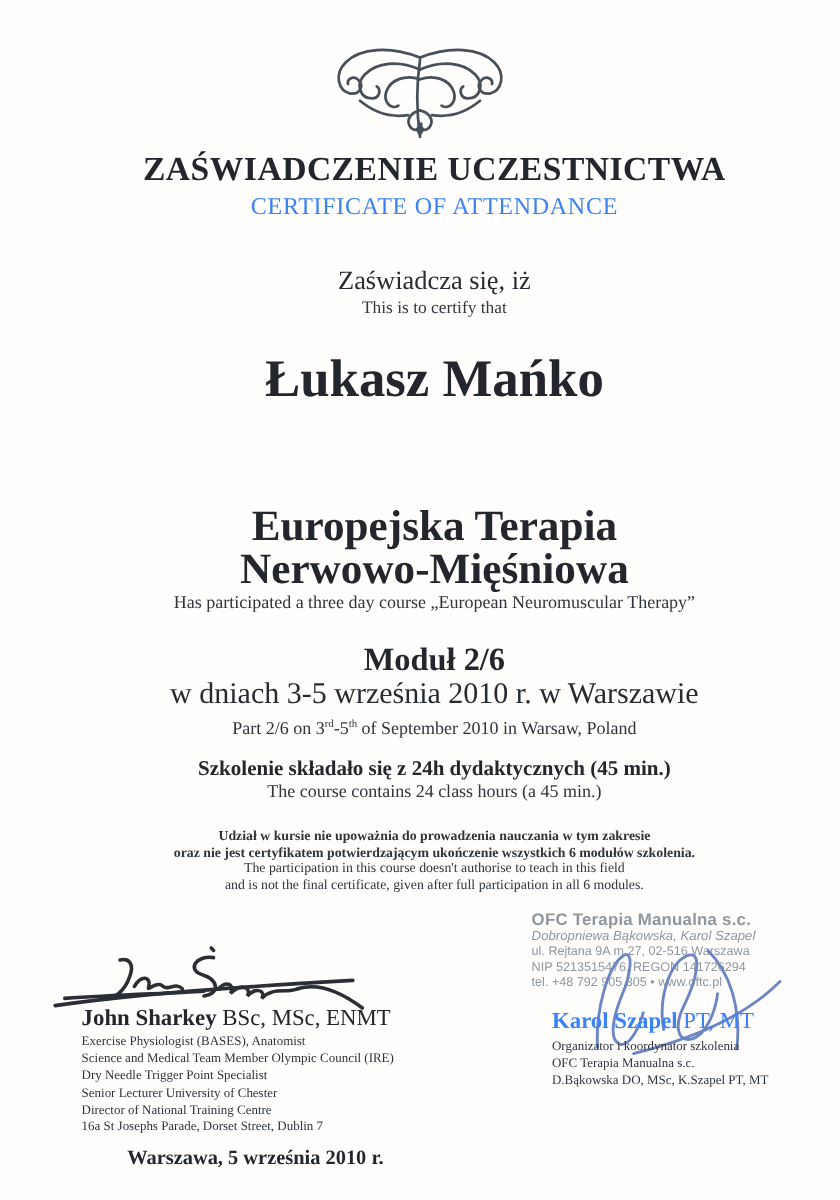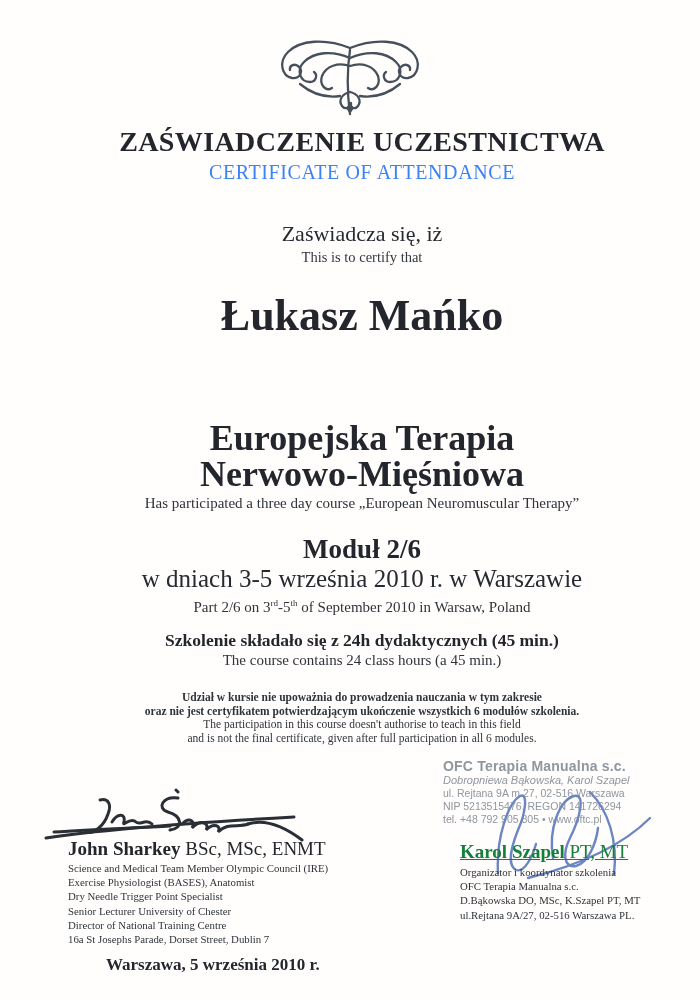--- a/index.html
+++ b/index.html
@@ -29,21 +29,21 @@
   .stamp{
     left:443px;top:760px;width:210px;text-align:left;
     font-family:"Liberation Sans", sans-serif;color:#8e969e;line-height:13px;
   }
   .stamp .s1{font-size:14px;font-weight:700;letter-spacing:.2px;margin-bottom:1px;}
   .stamp .s2{font-size:11px;font-style:italic;}
   .stamp .s3,.stamp .s4,.stamp .s5{font-size:10.5px;}
   .sig-left-svg{left:42px;top:788px;}
   .sig-blue-svg{left:468px;top:778px;}
   .signer-left-name{left:68px;top:838px;font-size:19px;color:#23262c;text-align:left;}
-  .signer-right-name{left:460px;top:841px;font-size:19px;color:#15803d;text-align:left;text-decoration:underline;}
+  .signer-right-name{left:460px;top:841px;font-size:19px;color:#3b82f6;text-align:left;}
   .signer-name-bold{font-weight:700;}
   .signer-details{font-size:10.8px;line-height:14.2px;color:#2f333a;text-align:left;}
   .signer-details-left{left:68px;top:861px;width:280px;}
   .signer-details-right{left:460px;top:865px;width:220px;}
   .footer-date{left:70px;top:955px;font-size:17px;font-weight:700;color:#23262c;text-align:left;margin-left:36px;}
   svg{display:block;}
 </style>
 </head>
 <body>
 
@@ -127,33 +127,32 @@
       <path d="M140,36 C148,28 154,34 150,40 C160,30 168,36 164,42 C172,34 180,38 176,44 C186,34 196,40 206,36"></path>
       <path d="M206,36 C225,30 244,40 260,52"></path>
       <path d="M134,2 L136,4"></path>
     </svg>
   </div>
 
   <div class="abs signer-left-name">
     <span class="signer-name-bold">John Sharkey</span><span> BSc, MSc, ENMT</span>
   </div>
   <div class="abs signer-details signer-details-left">
+    <div>Exercise Physiologist (BASES), Anatomist</div>
     <div>Science and Medical Team Member Olympic Council (IRE)</div>
-    <div>Exercise Physiologist (BASES), Anatomist</div>
     <div>Dry Needle Trigger Point Specialist</div>
     <div>Senior Lecturer University of Chester</div>
     <div>Director of National Training Centre</div>
     <div>16a St Josephs Parade, Dorset Street, Dublin 7</div>
   </div>
 
   <div class="abs signer-right-name">
     <span class="signer-name-bold">Karol Szapel</span><span> PT, MT</span>
   </div>
   <div class="abs signer-details signer-details-right">
     <div>Organizator i koordynator szkolenia</div>
     <div>OFC Terapia Manualna s.c.</div>
     <div>D.Bąkowska DO, MSc, K.Szapel PT, MT</div>
-    <div>ul.Rejtana 9A/27, 02-516 Warszawa PL.</div>
   </div>
 
   <div class="abs footer-date">Warszawa, 5 września 2010 r.</div>
 
 </div>
 
 </body></html>

